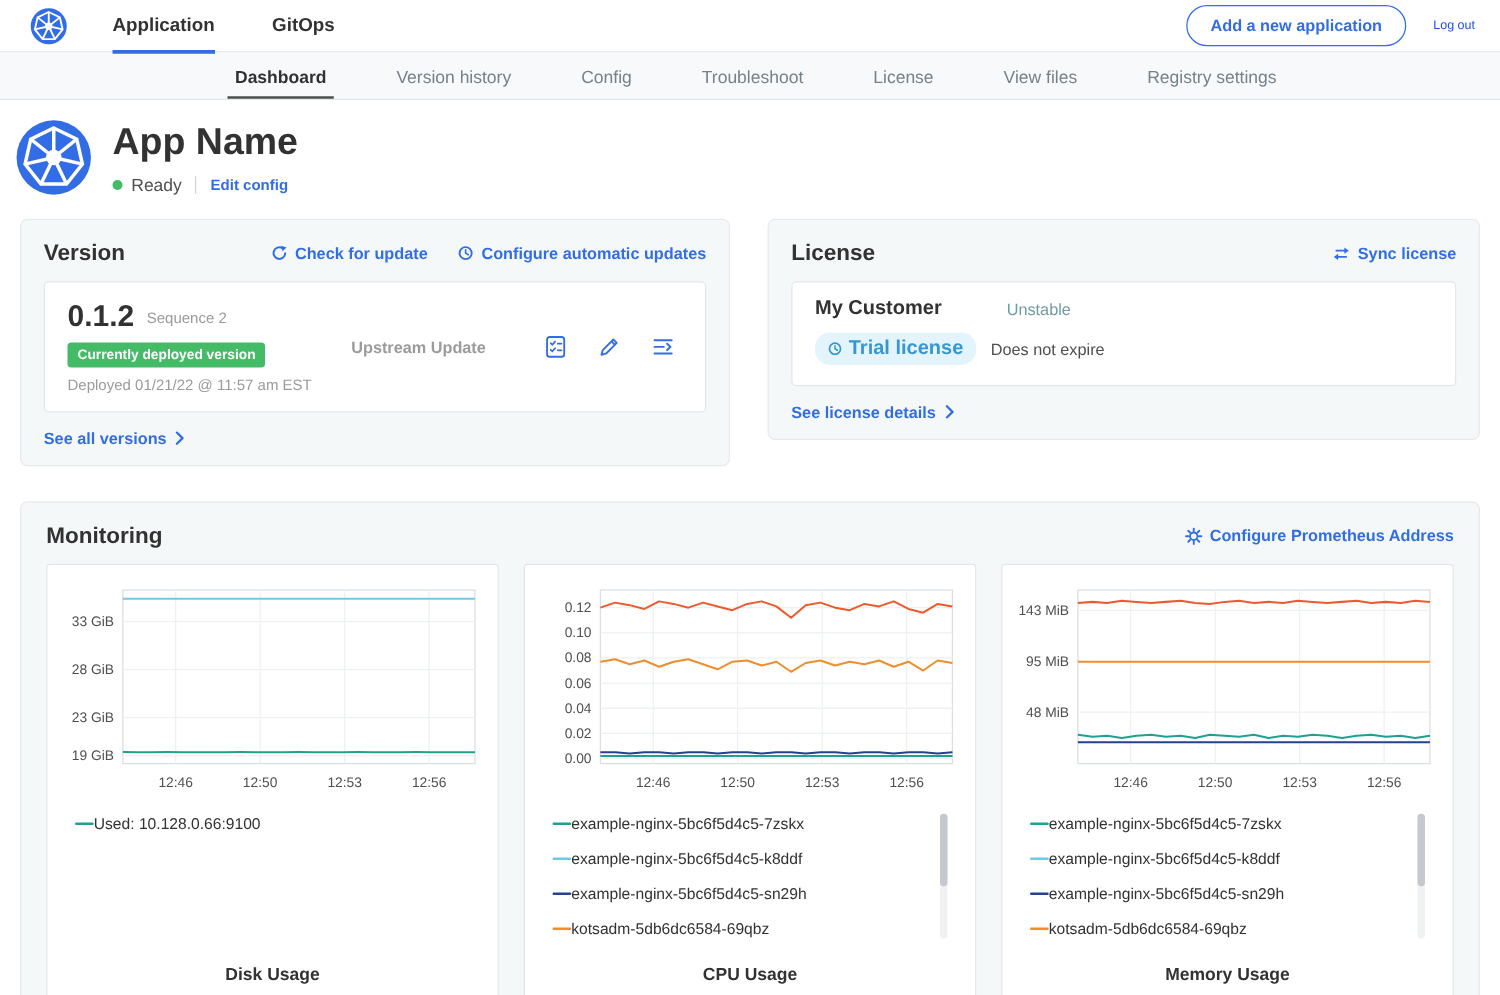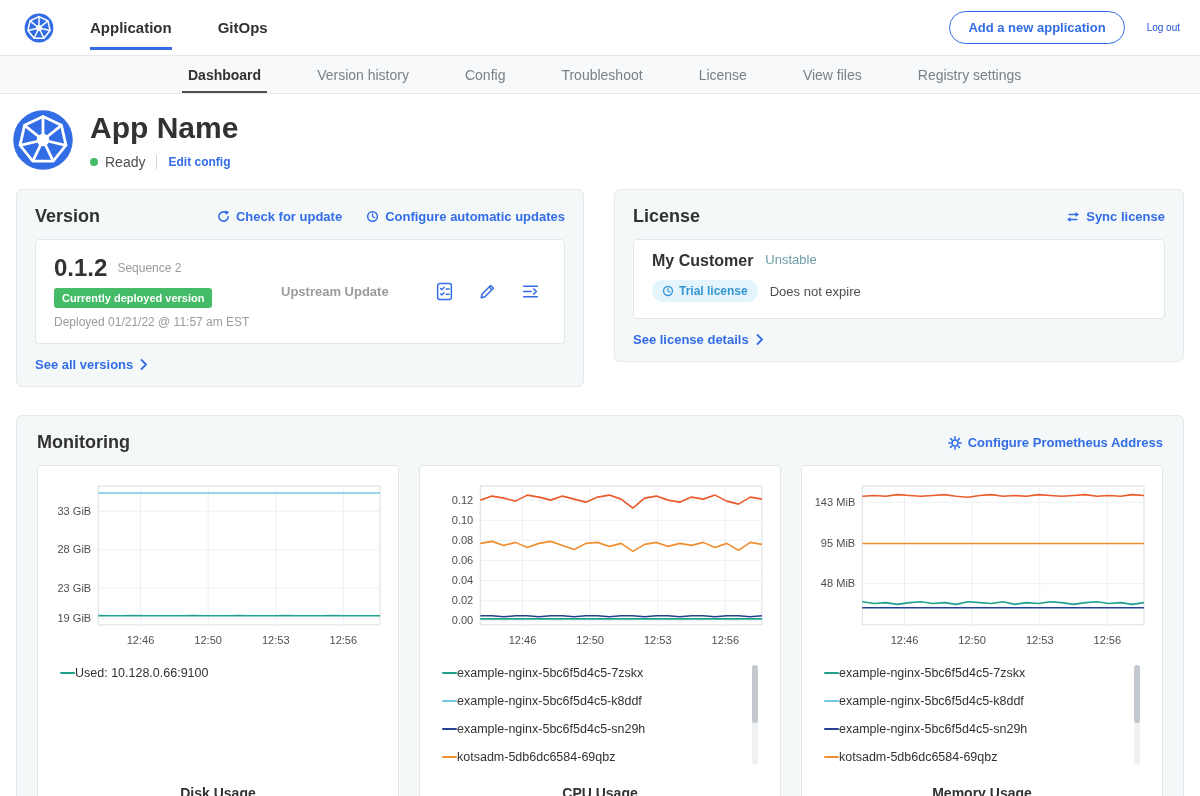--- a/index.html
+++ b/index.html
@@ -1,21 +1,21 @@
 <!DOCTYPE html>
 <html><head>
 <meta charset="utf-8">
 <style>
   * { margin:0; padding:0; box-sizing:border-box; }
   html,body { width:1200px; height:796px; overflow:hidden; background:#fff;
     font-family:"Liberation Sans", sans-serif; color:#323232; }
   svg text { font-family:"Liberation Sans", sans-serif; }
 
   
-  .topnav { height:56px; display:flex; align-items:center; padding:0 20px 0 24px;
+  .topnav { height:42px; display:flex; align-items:center; padding:0 20px 0 24px;
     border-bottom:1px solid #e4e8ea; background:#fff; }
   .brand-logo { width:30px; height:30px; margin-right:36px; flex:none; }
   .topnav-tabs { display:flex; height:45px; }
   .topnav-tab { font-size:15px; font-weight:bold; color:#323232; margin-right:46px;
     display:flex; align-items:center; position:relative; cursor:pointer; }
   .topnav-tab.active::after { content:''; position:absolute; left:0; right:0; bottom:0;
     height:3px; background:#326de6; }
   .topnav-right { margin-left:auto; display:flex; align-items:center; gap:22px; }
   .add-app-btn { border:1px solid #326de6; color:#326de6; background:#fff; font-weight:bold;
     font-size:13px; padding:8px 18px; border-radius:18px; cursor:pointer;
@@ -61,25 +61,25 @@
     font-weight:bold; padding:4px 8px; border-radius:3px; margin:6px 0 7px; }
   .deployed-at { font-size:12px; color:#9b9b9b; }
   .upstream { font-size:13px; font-weight:bold; color:#9b9b9b; margin-left:12px; }
   .version-actions { margin-left:auto; display:flex; gap:24px; align-items:center; padding-right:6px; }
   .version-actions svg { cursor:pointer; }
 
   .see-link { margin-top:13px; color:#326de6; font-size:13px; font-weight:bold;
     display:flex; align-items:center; gap:7px; cursor:pointer; }
 
   .license-box { padding:12px 18px 16px; }
-  .customer-row { display:flex; align-items:flex-start; }
+  .customer-row { display:flex; align-items:center;gap:40px; }
   .customer-name { font-size:16px; font-weight:bold; }
   .channel-name { font-size:13px; color:#6e9ba6; margin-left:12px; }
   .license-row2 { display:flex; align-items:center; margin-top:10px; gap:12px; }
-  .trial-badge { background:#e4f4fd; color:#3797d3; font-size:12px; font-weight:bold;
+  .trial-badge { background:#e4f4fd; color:#3797d3; font-size:16px; font-weight:bold;
     padding:4px 10px; border-radius:12px; display:flex; align-items:center; gap:5px; }
   .expiry { font-size:13px; color:#4f4f4f; }
 
   
   .monitoring-card { margin:28px 16px 0; background:#f5f8f9; border:1px solid #e6eaec;
     border-radius:6px; padding:16px 20px 18px; }
   .charts-row { display:flex; gap:20px; margin-top:12px; align-items:stretch; }
   .chart-card { flex:1; background:#fff; border:1px solid #e3e7ea; border-radius:3px;
     padding:12px 10px 14px; display:flex; flex-direction:column; }
   .chart-svg { width:100%; display:block; }

